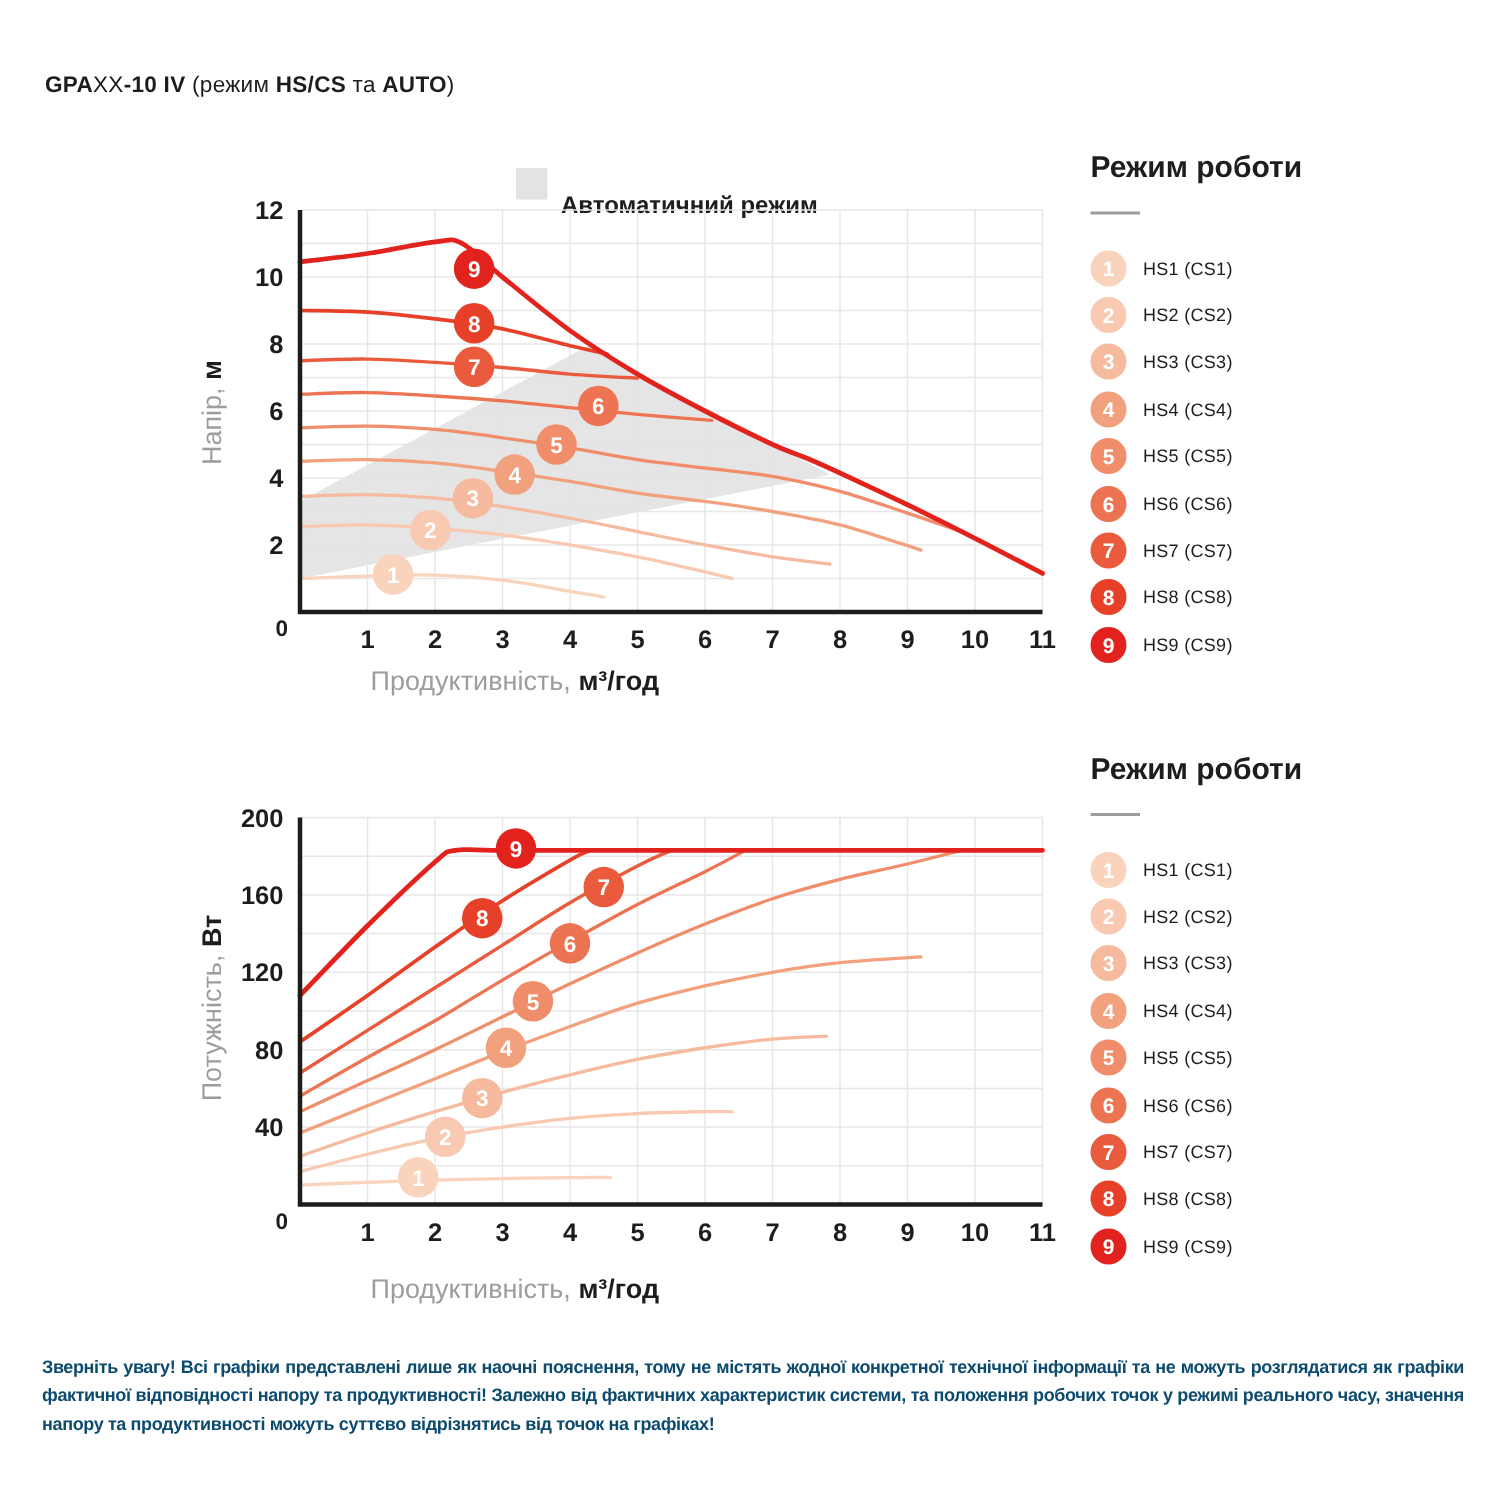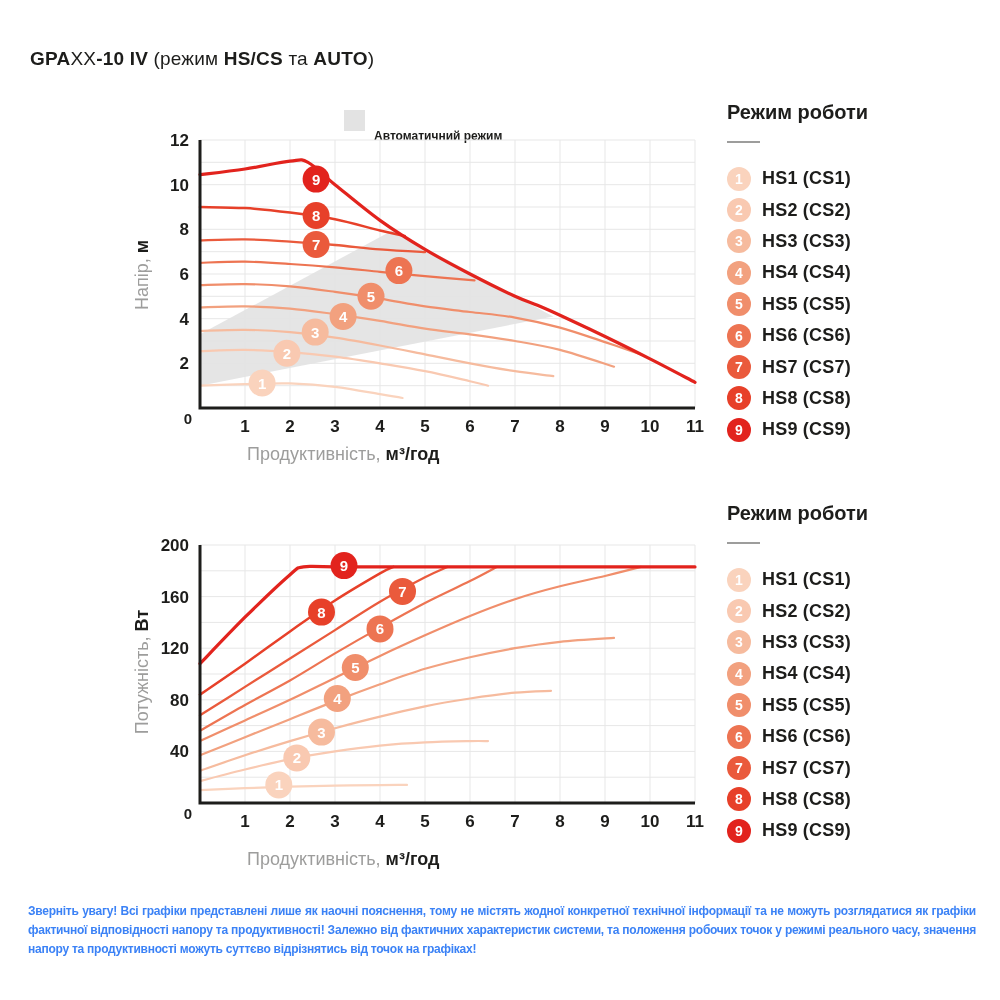--- a/index.html
+++ b/index.html
@@ -1,41 +1,41 @@
 <!DOCTYPE html>
 <html><head>
 <meta charset="utf-8">
 <style>
   html,body{margin:0;padding:0;}
   body{width:1000px;height:1000px;background:#ffffff;position:relative;overflow:hidden;
        font-family:"Liberation Sans", sans-serif;color:#1d1d1b;}
-  .page-title{position:absolute;left:30px;top:48px;font-size:19px;font-weight:400;letter-spacing:.2px;}
+  .page-title{position:absolute;left:30px;top:48px;font-size:15px;font-weight:400;letter-spacing:.2px;}
   .page-title .b{font-weight:700;}
   .chart-box{position:absolute;left:120px;width:640px;height:396px;}
   #chart1{top:92px;} #chart2{top:497px;}
   .chart-box svg{position:absolute;left:0;top:0;}
   svg text{font-family:"Liberation Sans", sans-serif;}
   .auto-legend{position:absolute;left:224px;top:5px;display:flex;align-items:center;gap:9px;}
   .auto-swatch{width:21px;height:21px;background:#e3e3e3;}
-  .auto-label{font-size:12px;font-weight:700;margin-top:32px;}
+  .auto-label{font-size:16px;font-weight:700;margin-top:32px;}
   .xlabel{position:absolute;left:127px;top:352px;width:400px;font-size:18px;white-space:nowrap;}
   .ylabel{position:absolute;white-space:nowrap;font-size:18px;transform:translate(-50%,-50%) rotate(-90deg);}
   #chart1 .ylabel{left:22px;top:183px;} #chart2 .ylabel{left:22px;top:175px;}
   .lab-gray{color:#9d9d9c;font-weight:400;}
   .lab-bold{color:#1d1d1b;font-weight:700;}
   .legend{position:absolute;left:727px;width:220px;}
   #legend1{top:101px;} #legend2{top:502px;}
   .legend-title{font-size:20px;font-weight:700;}
   .legend-divider{width:33px;height:2px;background:#9d9d9c;margin:17px 0 20px 0;}
   .legend-item{display:flex;align-items:center;height:31.4px;gap:11px;}
   .legend-badge{width:24px;height:24px;border-radius:50%;color:#fff;font-size:14px;font-weight:700;
                 display:flex;align-items:center;justify-content:center;flex:0 0 24px;}
-  .legend-label{font-size:18px;font-weight:700;letter-spacing:.2px;}
+  .legend-label{font-size:12px;font-weight:400;letter-spacing:.2px;}
   .footer-note{position:absolute;left:28px;top:902px;width:948px;font-size:12px;font-weight:700;
-               line-height:1.58;letter-spacing:-0.25px;text-align:justify;color:#3b82f6;}
+               line-height:1.58;letter-spacing:-0.25px;text-align:justify;color:#0c4a6e;}
 </style>
 </head>
 <body>
 
 <div class="page-title">
   <span class="b">GPA</span><span>XX</span><span class="b">-10 IV</span><span> (режим </span><span class="b">HS/CS</span><span> та </span><span class="b">AUTO</span><span>)</span>
 </div>
 
 <div id="chart1" class="chart-box">
   <div class="auto-legend">

